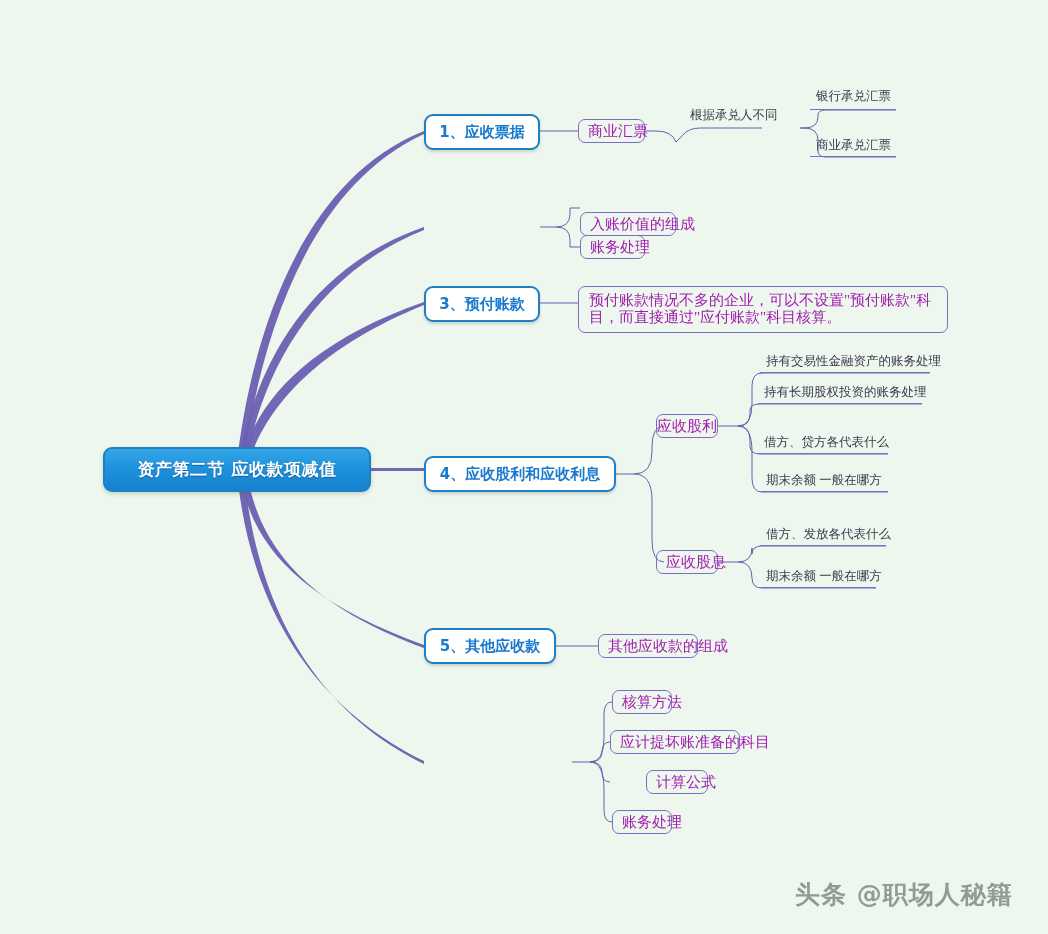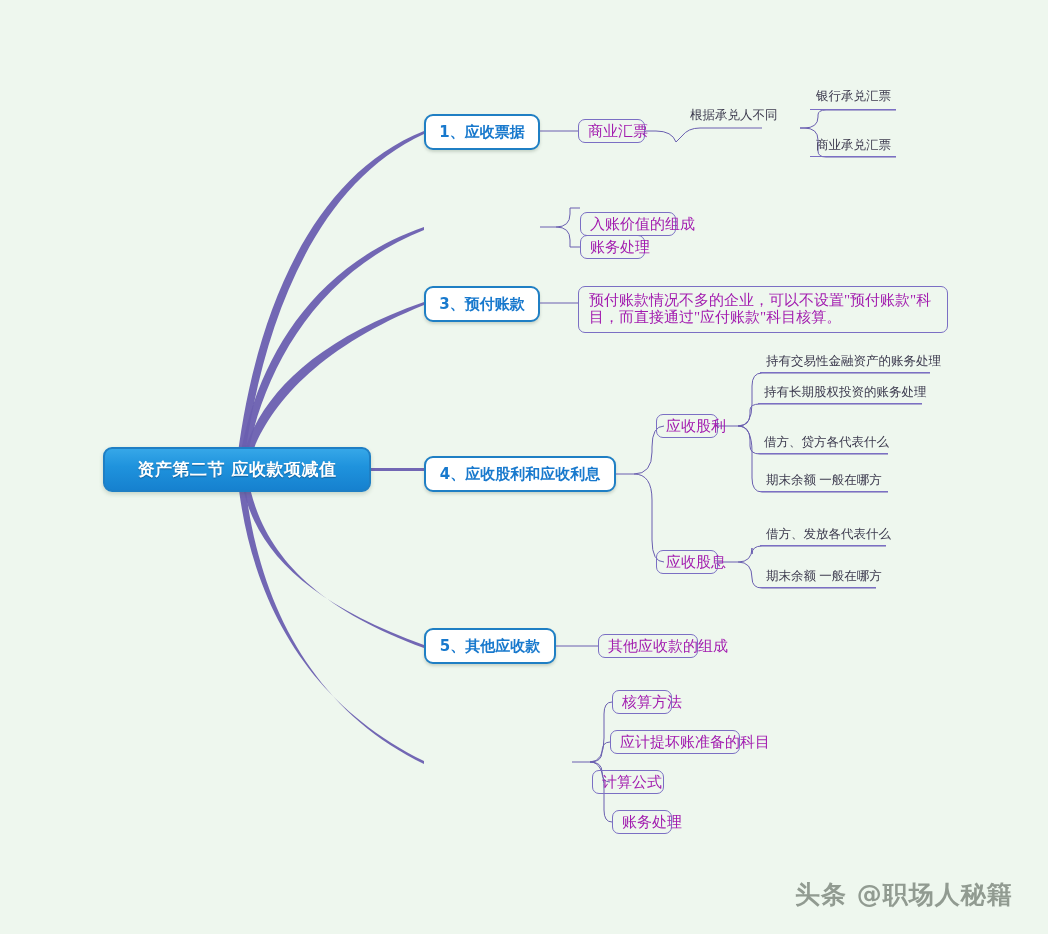--- a/index.html
+++ b/index.html
@@ -191,21 +191,21 @@
   </div>
 
   <div class="node l2 multiline" style="left:578px;top:286px;width:370px;">
     <span>预付账款情况不多的企业，可以不设置"预付账款"科目，而直接通过"应付账款"科目核算。</span>
   </div>
 
   <div class="node l1" style="left:424px;top:456px;width:192px;">
     <span>4、应收股利和应收利息</span>
   </div>
 
-  <div class="node l2" style="left:656px;top:414px;width:62px;">
+  <div class="node l2" style="left:656px;top:414px;width:62px;justify-content:center;">
     <span>应收股利</span>
   </div>
 
   <div class="node leaf" style="left:760px;top:349px;width:170px;">
     <span>持有交易性金融资产的账务处理</span>
   </div>
 
   <div class="node leaf" style="left:758px;top:380px;width:164px;">
     <span>持有长期股权投资的账务处理</span>
   </div>
@@ -240,21 +240,21 @@
 
 
   <div class="node l2" style="left:612px;top:690px;width:60px;">
     <span>核算方法</span>
   </div>
 
   <div class="node l2" style="left:610px;top:730px;width:130px;">
     <span>应计提坏账准备的科目</span>
   </div>
 
-  <div class="node l2" style="left:592px;top:770px;width:72px;">
+  <div class="node l2" style="left:646px;top:770px;width:62px;">
     <span>计算公式</span>
   </div>
 
   <div class="node l2" style="left:612px;top:810px;width:60px;">
     <span>账务处理</span>
   </div>
 
   <div class="watermark">头条 @职场人秘籍</div>
 
 </div>

